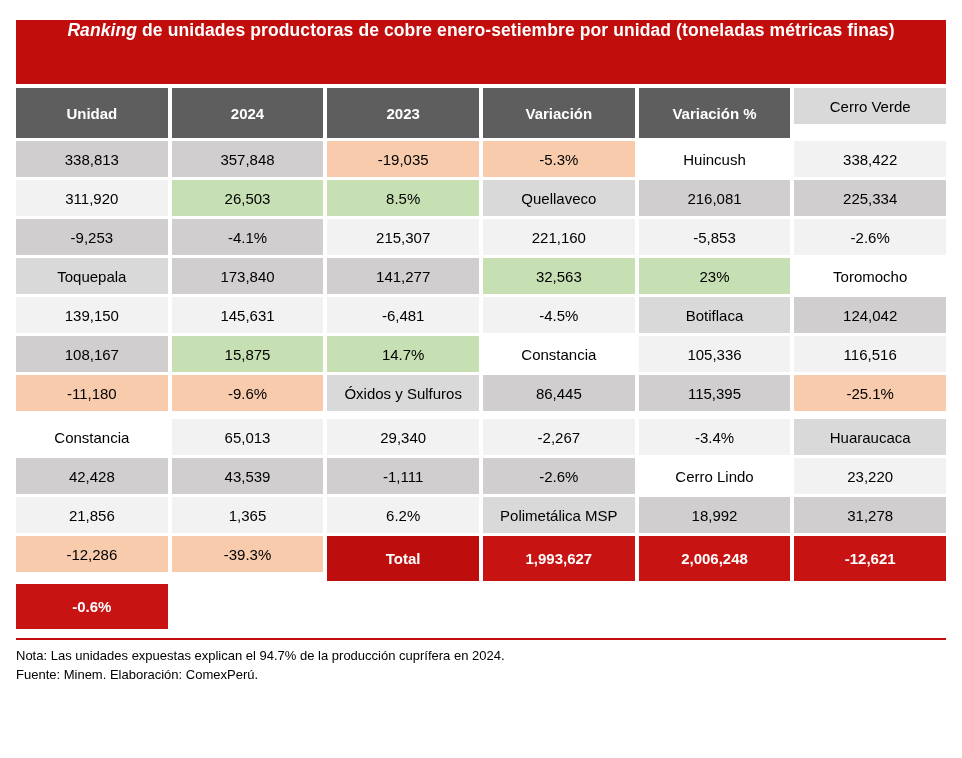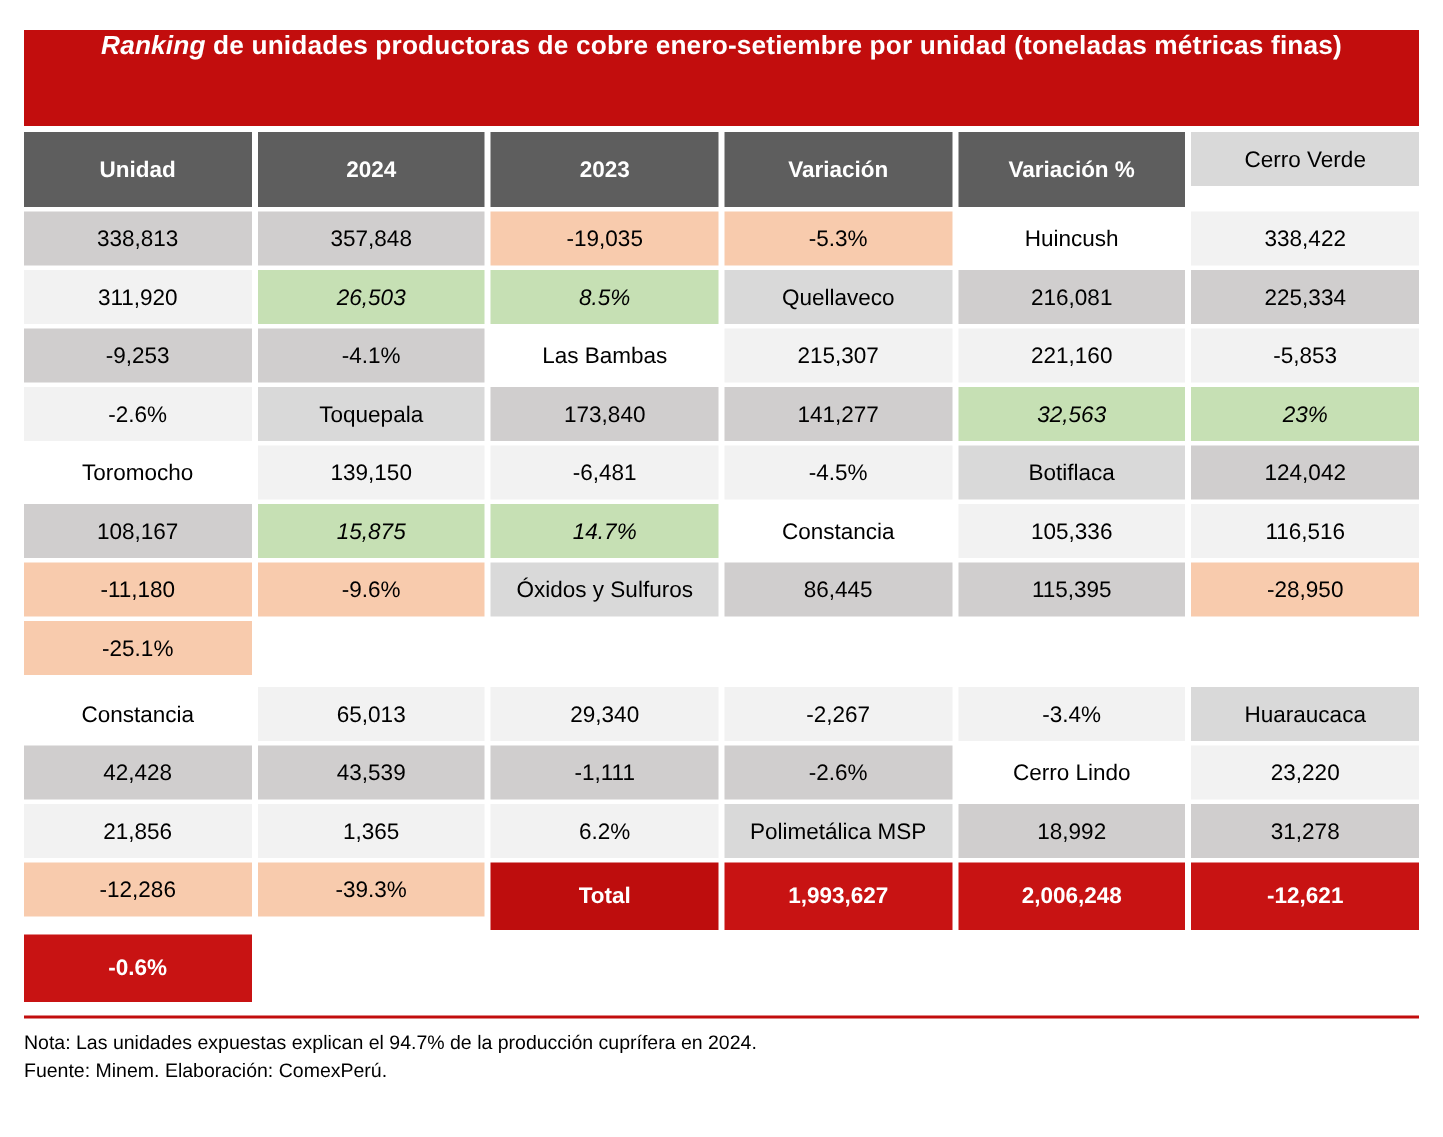--- a/index.html
+++ b/index.html
@@ -33,21 +33,21 @@
   }
   .cell {
     height: 36px; font-size:15px; color:#000000;
     display:flex; align-items:center; justify-content:center;
   }
   .stripe-gray       { background: var(--row-gray, #d9d9d9); }
   .stripe-gray-data  { background: var(--row-gray-data, #d0cece); }
   .stripe-light      { background: #ffffff; }
   .stripe-light-data { background: var(--row-light-data, #f2f2f2); }
   .hl-negative { background: var(--neg-orange, #f8cbad); }
-  .hl-positive { background: var(--pos-green, #c6e0b4); font-style: italic; }
+  .hl-positive { background: var(--pos-green, #c6e0b4); }
 
   .row-gap { grid-column: 1 / -1; height: 2px; background: transparent; }
 
   .tcell {
     height: 45px; color:#ffffff; font-weight:bold; font-size:15px;
     display:flex; align-items:center; justify-content:center;
     background: var(--total-red, #c81313);
   }
   .tcell.tlabel { background: var(--total-red-dark, #be0d0d); }
 
@@ -78,48 +78,47 @@
       <div class="cell stripe-light">Huincush</div>
       <div class="cell stripe-light-data">338,422</div>
       <div class="cell stripe-light-data">311,920</div>
       <div class="cell hl-positive">26,503</div>
       <div class="cell hl-positive">8.5%</div>
       <div class="cell stripe-gray">Quellaveco</div>
       <div class="cell stripe-gray-data">216,081</div>
       <div class="cell stripe-gray-data">225,334</div>
       <div class="cell stripe-gray-data">-9,253</div>
       <div class="cell stripe-gray-data">-4.1%</div>
-      <div class="cell stripe-light">Las Bambas</div>
       <div class="cell stripe-light-data">215,307</div>
       <div class="cell stripe-light-data">221,160</div>
       <div class="cell stripe-light-data">-5,853</div>
       <div class="cell stripe-light-data">-2.6%</div>
       <div class="cell stripe-gray">Toquepala</div>
       <div class="cell stripe-gray-data">173,840</div>
       <div class="cell stripe-gray-data">141,277</div>
       <div class="cell hl-positive">32,563</div>
       <div class="cell hl-positive">23%</div>
       <div class="cell stripe-light">Toromocho</div>
       <div class="cell stripe-light-data">139,150</div>
+      <div class="cell stripe-light-data">145,631</div>
       <div class="cell stripe-light-data">-6,481</div>
       <div class="cell stripe-light-data">-4.5%</div>
       <div class="cell stripe-gray">Botiflaca</div>
       <div class="cell stripe-gray-data">124,042</div>
       <div class="cell stripe-gray-data">108,167</div>
       <div class="cell hl-positive">15,875</div>
       <div class="cell hl-positive">14.7%</div>
       <div class="cell stripe-light">Constancia</div>
       <div class="cell stripe-light-data">105,336</div>
       <div class="cell stripe-light-data">116,516</div>
       <div class="cell hl-negative">-11,180</div>
       <div class="cell hl-negative">-9.6%</div>
       <div class="cell stripe-gray">Óxidos y Sulfuros</div>
       <div class="cell stripe-gray-data">86,445</div>
       <div class="cell stripe-gray-data">115,395</div>
-      <div class="cell hl-negative">-28,950</div>
       <div class="cell hl-negative">-25.1%</div>
       <div class="row-gap"></div>
       <div class="cell stripe-light">Constancia</div>
       <div class="cell stripe-light-data">65,013</div>
       <div class="cell stripe-light-data">29,340</div>
       <div class="cell stripe-light-data">-2,267</div>
       <div class="cell stripe-light-data">-3.4%</div>
       <div class="cell stripe-gray">Huaraucaca</div>
       <div class="cell stripe-gray-data">42,428</div>
       <div class="cell stripe-gray-data">43,539</div>

